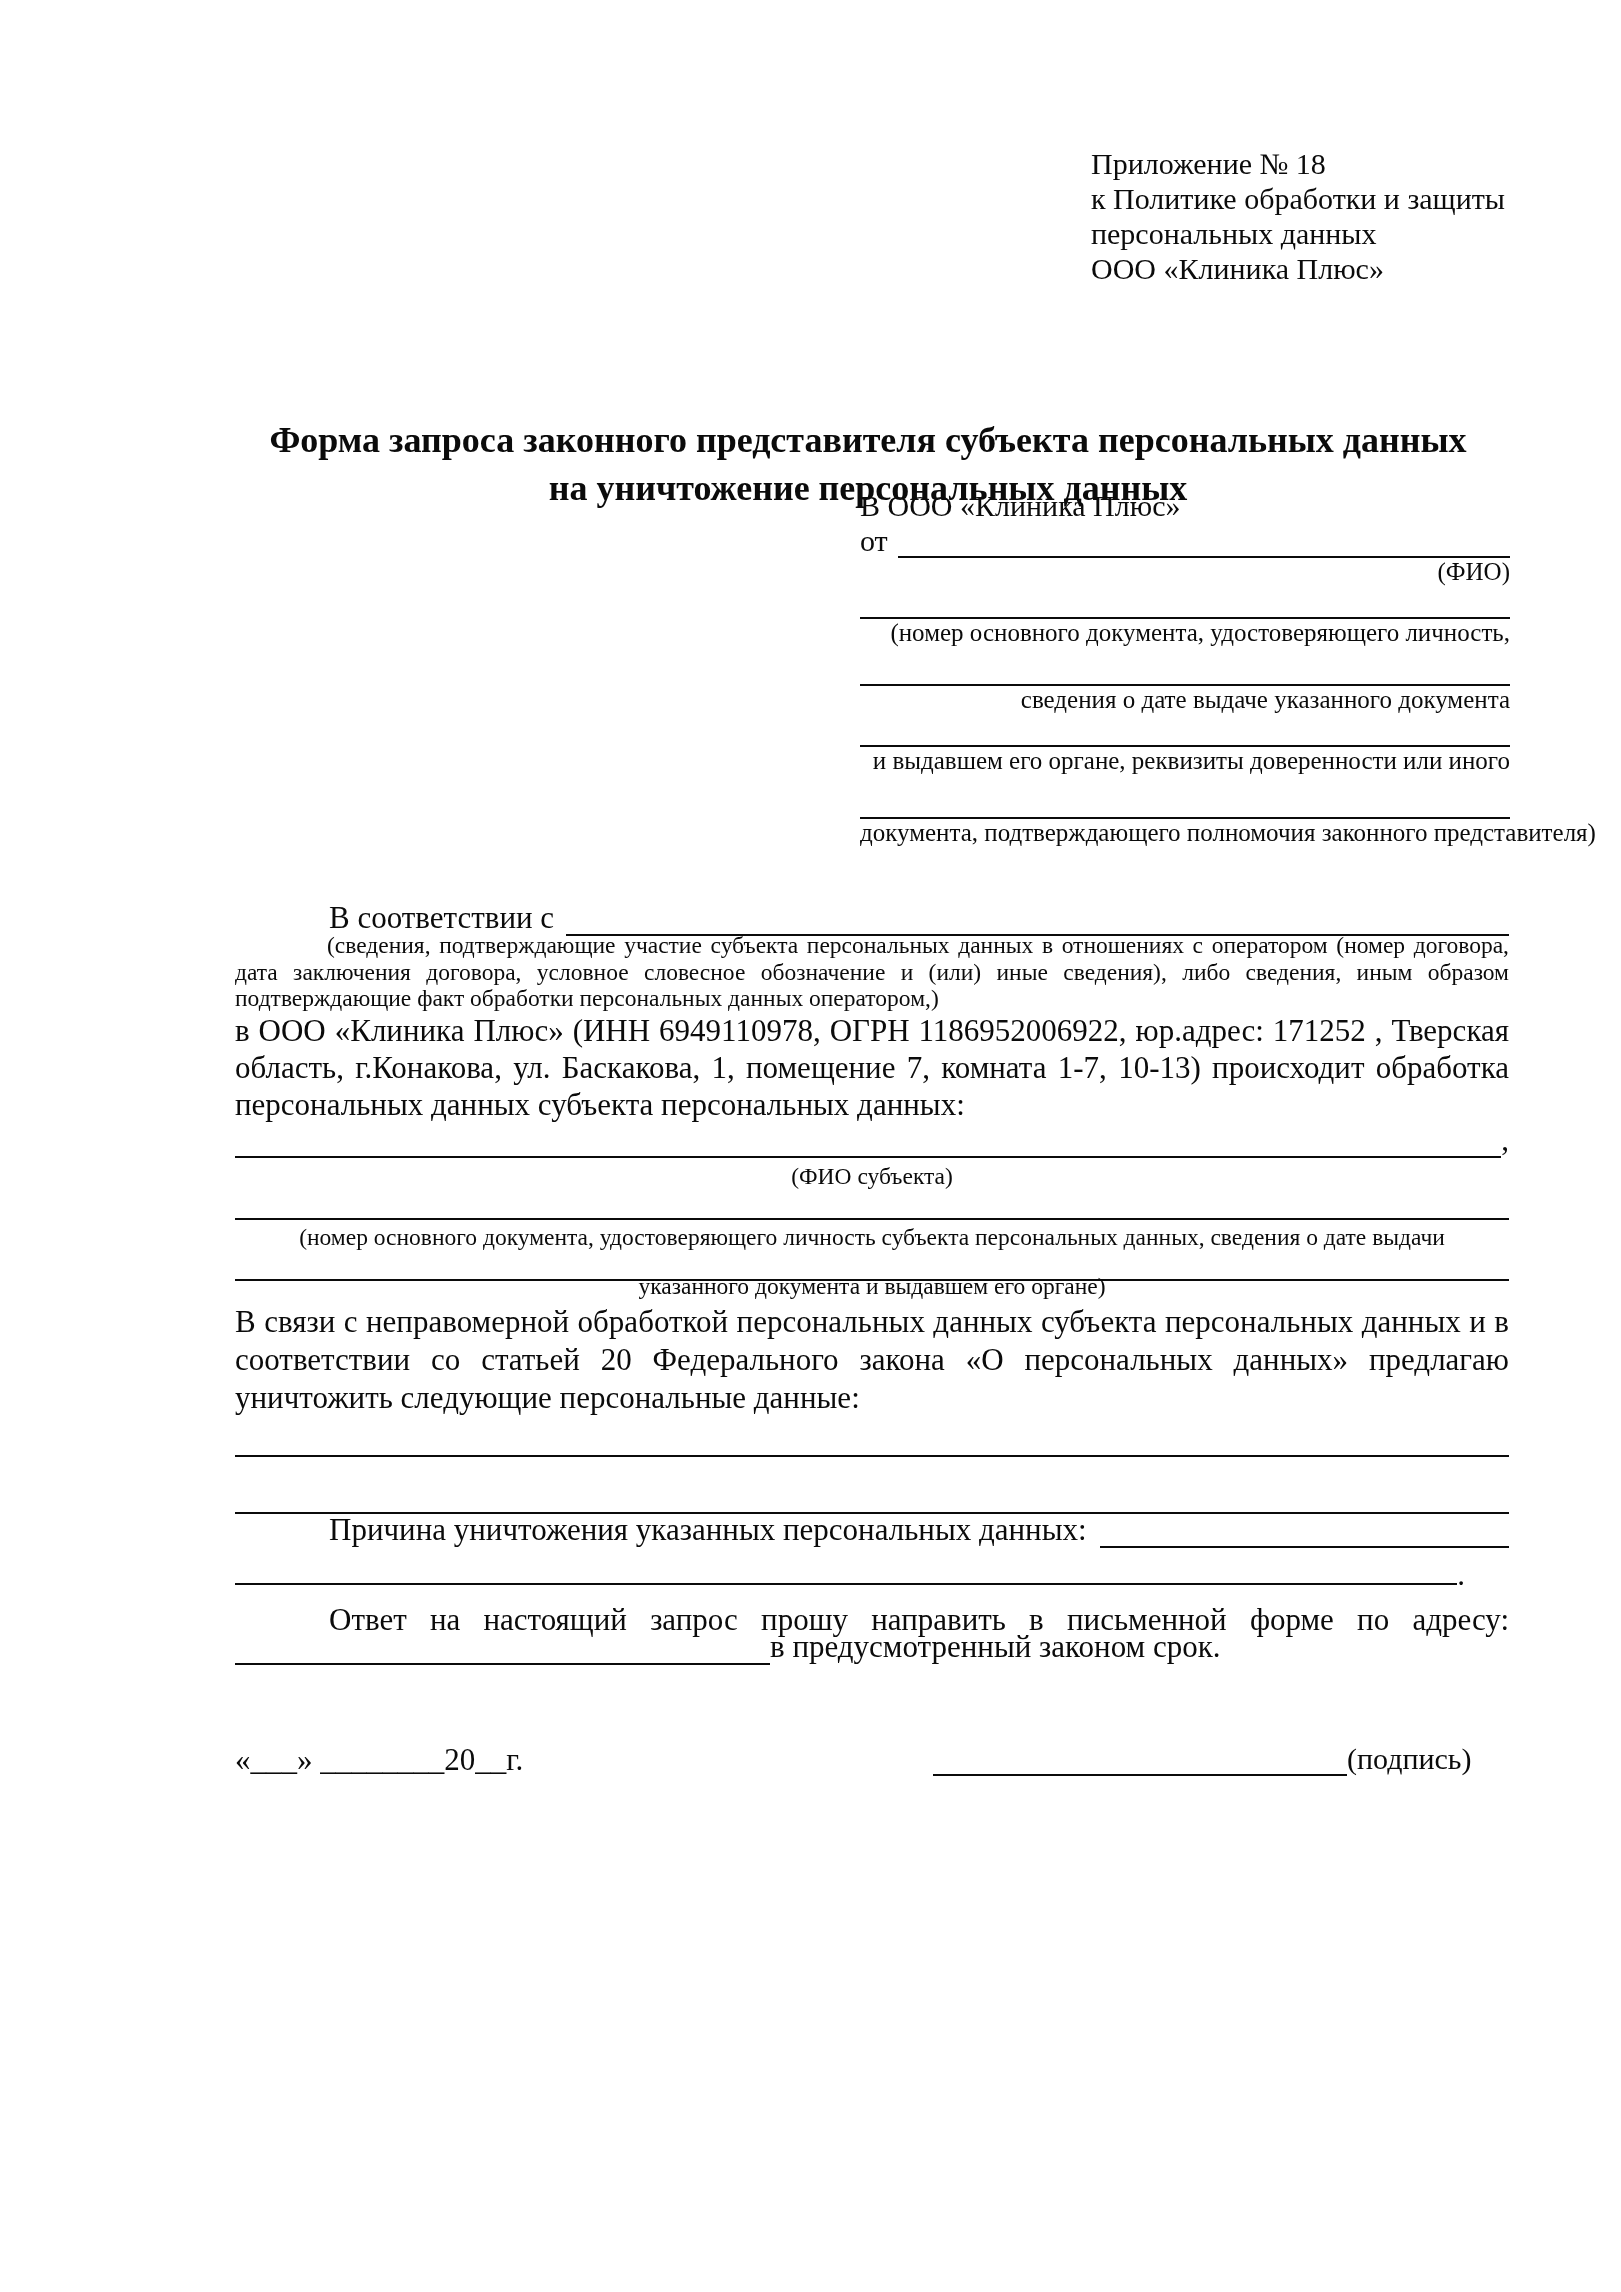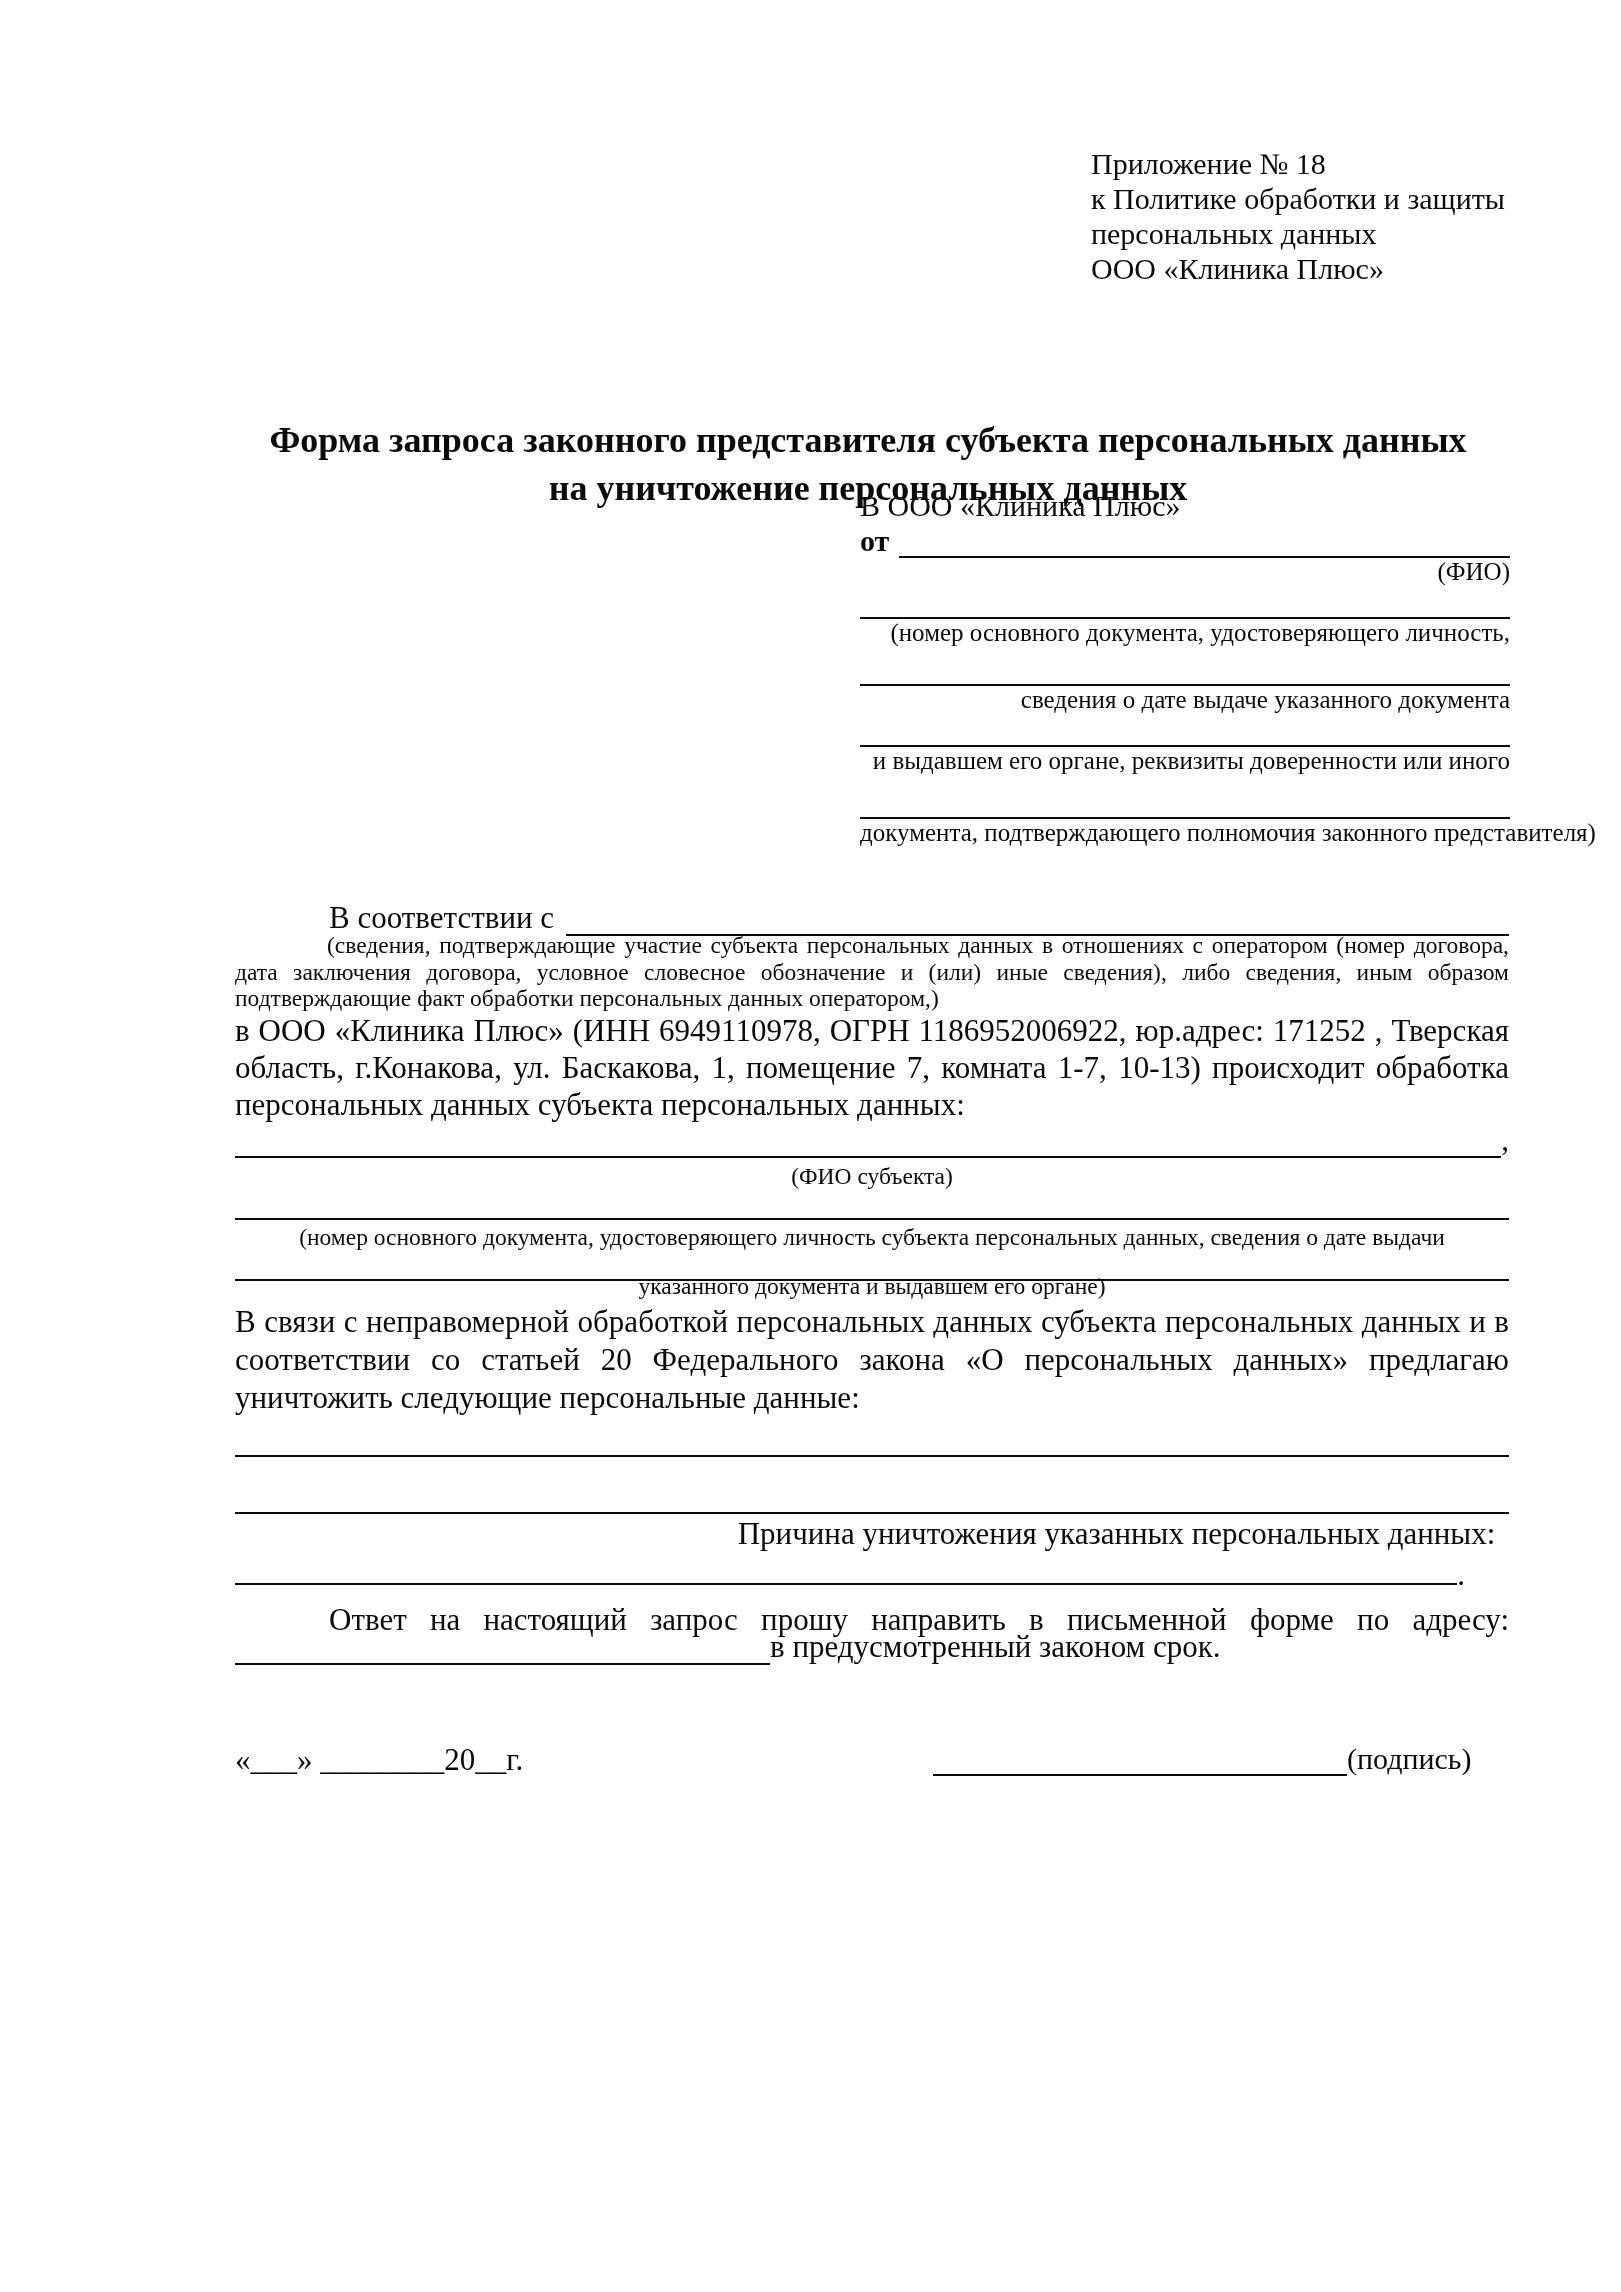--- a/index.html
+++ b/index.html
@@ -17,21 +17,21 @@
   
   .annex { left: 1091px; top: 146px; font-size: 30px; line-height: 35px; white-space: nowrap; }
 
   
   .title { left: 225px; top: 416px; width: 1286px; text-align: center; font-weight: 700; font-size: 36px; line-height: 48px; }
 
   
   .addressee { left: 860px; top: 489px; width: 650px; font-size: 30px; }
   .a-org { height: 39px; }
   .from-row { display: flex; align-items: flex-end; height: 30px; }
-  .from-row .lbl { white-space: nowrap; padding-right: 9.8px; font-weight: bold; }
+  .from-row .lbl { white-space: nowrap; padding-right: 9.8px; }
   .uline { border-bottom: 2.9px solid #0b0b0b; }
   .fill { flex: 1 1 auto; }
   .acap { text-align: right; font-size: 25px; line-height: 25.5px; padding-top: 1px; height: 25.5px; white-space: nowrap; }
   .aline { border-bottom: 2.9px solid #0b0b0b; }
   .g1 { height: 32px; } .g2 { height: 39px; } .g3 { height: 32px; } .g4 { height: 44px; }
 
   
   .row-flex { display: flex; align-items: flex-end; }
   .accordance-row { left: 235px; top: 893px; width: 1274px; height: 35px; font-size: 31px; margin-top: 8px; }
   .accordance-row .lbl { margin-left: 94px; white-space: nowrap; padding-right: 11.8px; }
@@ -47,21 +47,21 @@
   .fl1 { top: 1186px; height: 32px; }
   .capd1 { left: 235px; top: 1225px; width: 1274px; }
   .fl2 { top: 1249px; height: 30px; }
   .capd2 { left: 235px; top: 1274px; width: 1274px; }
 
   .demand { left: 235px; top: 1303px; width: 1274px; font-size: 31px; line-height: 38px; text-align: justify; }
 
   .flA { top: 1423px; height: 32px; }
   .flB { top: 1480px; height: 32px; }
 
-  .reason-row { left: 235px; top: 1516px; width: 1274px; height: 32px; font-size: 31px; flex-direction: column; }
+  .reason-row { left: 235px; top: 1516px; width: 1274px; height: 32px; font-size: 31px; }
   .reason-row .lbl { margin-left: 94px; white-space: nowrap; padding-right: 13.7px; }
 
   .dot-row { left: 235px; top: 1555px; width: 1230px; height: 30px; font-size: 31px; }
   .dot-row .dot { line-height: 19.6px; }
 
   .reply { left: 235px; top: 1601px; width: 1274px; font-size: 31px; line-height: 37px; text-align: justify; text-align-last: justify; text-indent: 94px; }
 
   .tail-row { left: 235px; top: 1635px; width: 1274px; height: 30px; font-size: 31px; }
   .tail-row .uline { width: 535px; }
   .tail-row .txt { white-space: nowrap; }

